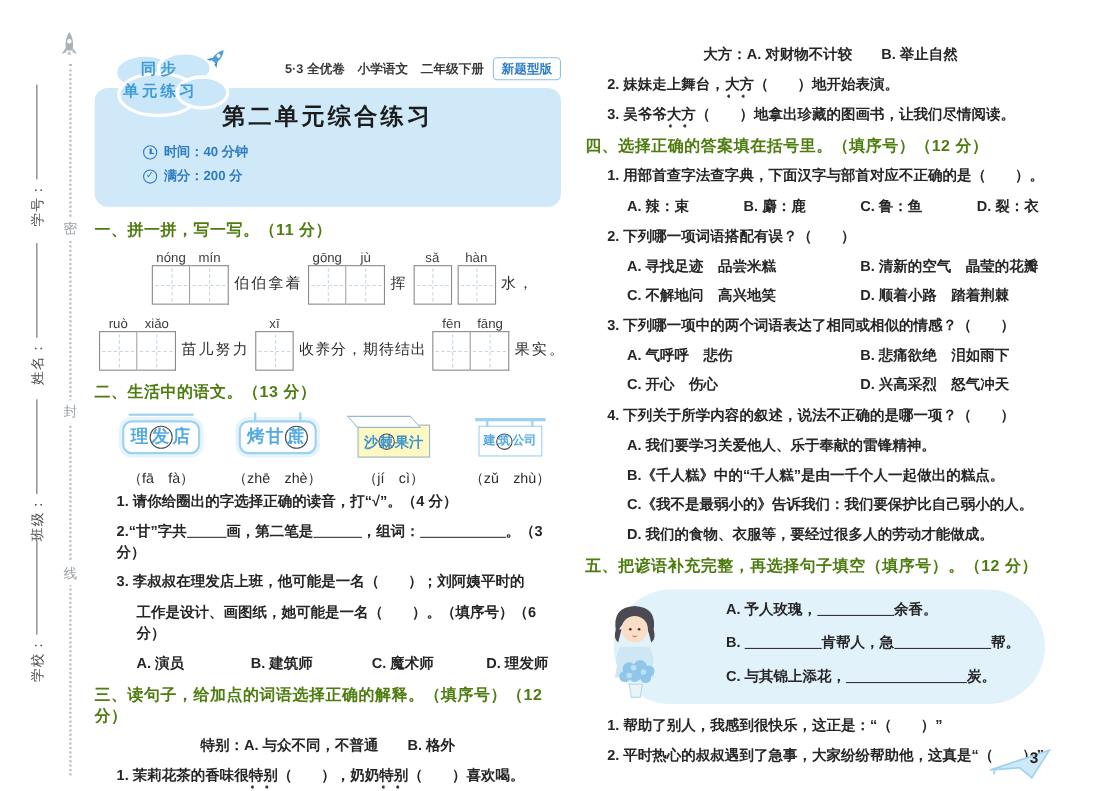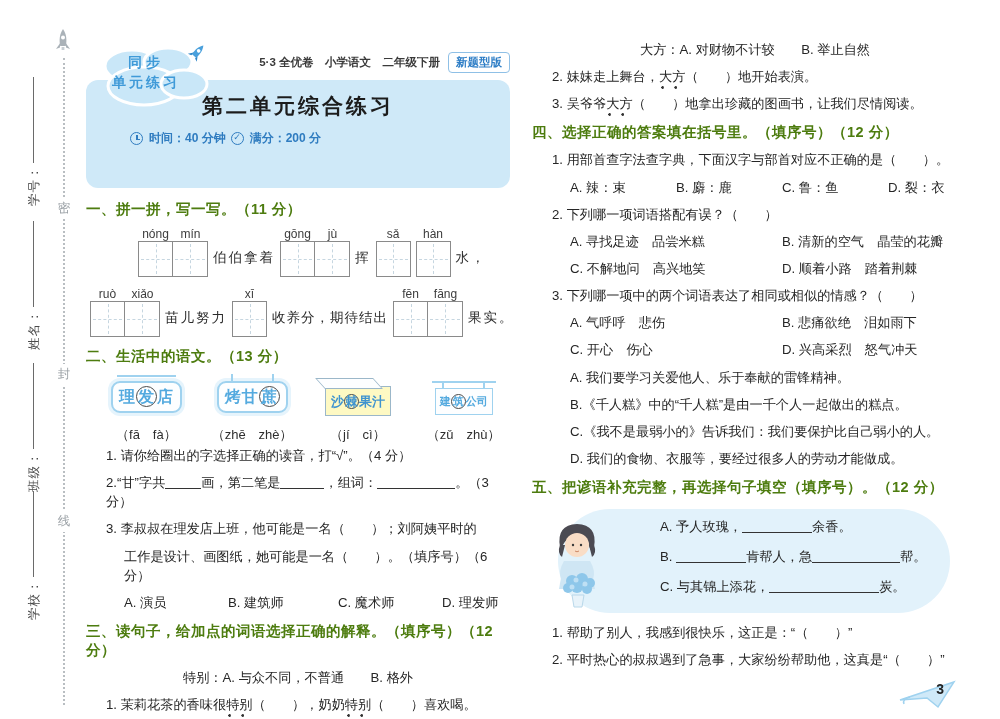--- a/index.html
+++ b/index.html
@@ -32,21 +32,21 @@
   .meta-row { position:absolute; top:6px; right:0; display:flex; align-items:center; gap:8px; }
   .meta-txt { font-size:11.5px; font-weight:bold; color:#3a3a3a; }
   .badge { font-size:11.5px; font-weight:bold; color:#2e7ec6; background:#ffffff;
            border:1.5px solid #8fc0e6; border-radius:4px; padding:2px 7px; }
   .card { position:absolute; top:34px; left:0; right:0; height:108px;
           background:#cfe9f8; border-radius:12px; }
   .card-title { text-align:center; padding-top:12px; font-size:21px; font-weight:bold;
                 color:#1c1c1c; letter-spacing:3px; }
   .inforow { display:flex; align-items:center; justify-content:space-between;
              padding:10px 34px 0 44px; }
-  .tm-stack { display:flex; flex-direction:row; gap:5px; }
+  .tm-stack { display:flex; flex-direction:column; gap:5px; }
   .tm-line { display:flex; align-items:center; gap:6px; color:#2f7cc0; font-size:12px; font-weight:bold; }
   .ico { width:13px; height:13px; border:1.5px solid #2f7cc0; border-radius:50%;
          display:inline-block; position:relative; flex:0 0 auto; }
   .ico.clock::after { content:""; position:absolute; left:5px; top:2px; width:1.5px; height:4.5px; background:#2f7cc0; }
   .ico.clock::before { content:""; position:absolute; left:5px; top:5.5px; width:3.5px; height:1.5px; background:#2f7cc0; }
   .ico.check::after { content:"\2713"; position:absolute; left:1.5px; top:-1.5px; font-size:9px; color:#2f7cc0; }
   .eval { display:flex; width:172px; height:40px; background:#ffffff; border:1px solid #9fb4c2; }
   .eval .ec { flex:1; display:flex; align-items:center; justify-content:center;
               font-size:13.5px; color:#333; }
   .eval .el { border-right:1px solid #9fb4c2; letter-spacing:2px; }
@@ -54,21 +54,21 @@
   
   .cloud { position:absolute; top:-6px; left:8px; width:122px; height:76px; }
   .cloud svg { position:absolute; left:0; top:0; }
   .cloud .c1 { position:absolute; top:14px; left:34px; font-size:14px; font-weight:bold;
                color:#3f9ad8; letter-spacing:4px; }
   .cloud .c2 { position:absolute; top:34px; left:18px; font-size:14px; font-weight:bold;
                color:#3f9ad8; letter-spacing:3px; }
 
   
   .sec-h { color:#4d7c0f; font-weight:bold; font-size:14.5px; margin:10px 0 8px 0; letter-spacing:0.5px; }
-  .ln { font-size:13.2px; line-height:1.45; margin-bottom:8px; color:#262626; }
+  .ln { font-size:13.2px; line-height:1.45; margin-bottom:8px; color:#262626;font-weight:bold; }
   .ind1 { margin-left:20px; } .ind2 { margin-left:38px; }
   .center { text-align:center; }
   .blank { display:inline-block; border-bottom:1px solid #333; height:14px; vertical-align:-2px; }
   .w36{width:36px;} .w44{width:44px;} .w70{width:70px;} .w78{width:78px;}
   .w88{width:88px;} .w110{width:110px;}
   .dw { position:relative; display:inline-block; }
   .dw::after { content:""; position:absolute; left:2px; right:2px; bottom:-3px; height:3px;
                background-image:radial-gradient(circle at 1.5px 1.5px,#333 1.2px,transparent 1.5px);
                background-size:13.2px 3px; background-repeat:repeat-x; }
 
@@ -346,20 +346,21 @@
     <div class="ln ind1">3. 下列哪一项中的两个词语表达了相同或相似的情感？（　　）</div>
     <div class="ln ind2" style="display:flex;">
       <span style="width:212px">A. 气呼呼　悲伤</span>
       <span>B. 悲痛欲绝　泪如雨下</span>
     </div>
     <div class="ln ind2" style="display:flex;">
       <span style="width:212px">C. 开心　伤心</span>
       <span>D. 兴高采烈　怒气冲天</span>
     </div>
 
+    <div class="ln ind1">4. 下列关于所学内容的叙述，说法不正确的是哪一项？（　　）</div>
     <div class="ln ind2">A. 我们要学习关爱他人、乐于奉献的雷锋精神。</div>
     <div class="ln ind2">B.《千人糕》中的“千人糕”是由一千个人一起做出的糕点。</div>
     <div class="ln ind2">C.《我不是最弱小的》告诉我们：我们要保护比自己弱小的人。</div>
     <div class="ln ind2">D. 我们的食物、衣服等，要经过很多人的劳动才能做成。</div>
 
     <div class="sec-h">五、把谚语补充完整，再选择句子填空（填序号）。（12 分）</div>
 
     <div class="provblock">
       <div class="prov-cloud"></div>
       <svg class="girl" width="70" height="96" viewBox="0 0 70 96">

